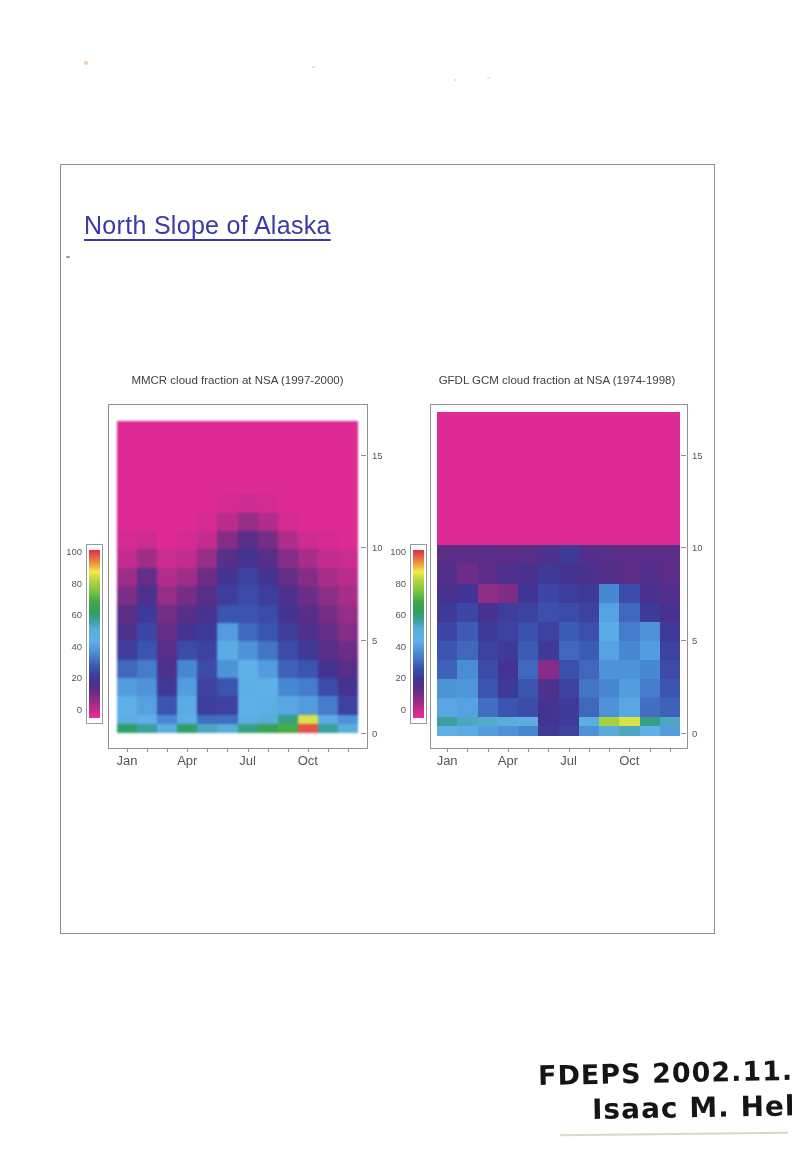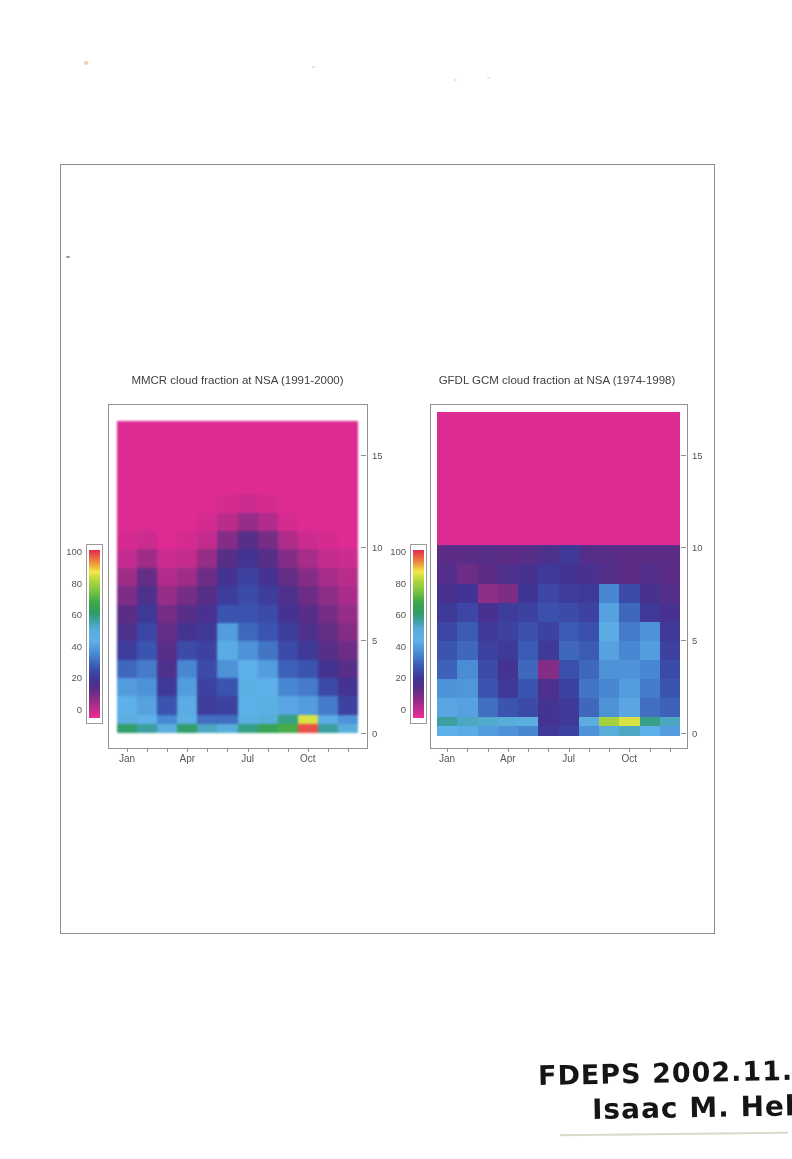--- a/index.html
+++ b/index.html
@@ -32,21 +32,21 @@
   .cgrad{width:100%;height:100%;}
 
   .cblabels{position:absolute;width:30px;text-align:right;font-size:9.5px;color:#565656;
         display:flex;flex-direction:column;justify-content:space-between;}
   .cl0{left:52px;top:546px;height:169px;}
   .cl1{left:376px;top:546px;height:169px;}
 
   .ytick{position:absolute;width:5px;height:1px;background:#8e8e8e;}
   .ylab{position:absolute;font-size:9.5px;color:#565656;}
   .xtick{position:absolute;width:1px;height:4px;background:#8e8e8e;}
-  .mlab{position:absolute;font-size:10px;color:#565656;width:30px;text-align:center;}
+  .mlab{position:absolute;font-size:13px;color:#565656;width:30px;text-align:center;}
 
   .credit{position:absolute;font-weight:bold;color:#151515;white-space:nowrap;
         font-family:"DejaVu Sans",sans-serif;}
   .cr1{left:538px;top:1057px;font-size:27px;letter-spacing:1px;transform:rotate(-1.2deg);}
   .cr2{left:592px;top:1091px;font-size:28px;letter-spacing:1px;transform:rotate(-1deg);}
   .credit-underline{position:absolute;left:560px;top:1133px;width:228px;height:2px;
         background:#d9d9cb;transform:rotate(-.6deg);}
 
   .speck{position:absolute;border-radius:50%;}
   .sp1{left:84px;top:61px;width:4px;height:4px;background:#f3c9a2;}
@@ -55,27 +55,28 @@
   .sp4{left:487px;top:77px;width:3px;height:2px;background:#e6e6e6;}
   .dash{position:absolute;left:66px;top:256px;width:4px;height:2px;background:#9a9a9a;border-radius:1px;}
 </style>
 </head>
 <body>
 
 <div class="page">
 
   <div class="slide-border"></div>
 
+  <div class="page-title">North Slope of Alaska</div>
   <div class="dash"></div>
   <div class="speck sp1"></div>
   <div class="speck sp2"></div>
   <div class="speck sp3"></div>
   <div class="speck sp4"></div>
 
-  <div class="fig-title ft0">MMCR cloud fraction at NSA (1991-2000)</div>
+  <div class="fig-title ft0">MMCR cloud fraction at NSA (1997-2000)</div>
   <div class="cblabels cl0" id="cl0">
       <div>100</div>
       <div>80</div>
       <div>60</div>
       <div>40</div>
       <div>20</div>
       <div>0</div>
     </div>
   <div class="cbox cb0">
     <div class="cgrad" id="cg0" style="background: linear-gradient(to top, rgb(240, 42, 150) 0%, rgb(150, 45, 134) 10%, rgb(92, 45, 134) 17%, rgb(64, 52, 148) 23%, rgb(58, 84, 176) 30%, rgb(72, 136, 210) 38%, rgb(94, 176, 232) 46%, rgb(88, 172, 216) 53%, rgb(60, 160, 160) 58%, rgb(47, 158, 95) 63%, rgb(62, 168, 72) 69%, rgb(128, 198, 66) 76%, rgb(180, 214, 62) 82%, rgb(242, 234, 72) 87%, rgb(238, 150, 60) 92%, rgb(228, 40, 80) 100%);"></div>

